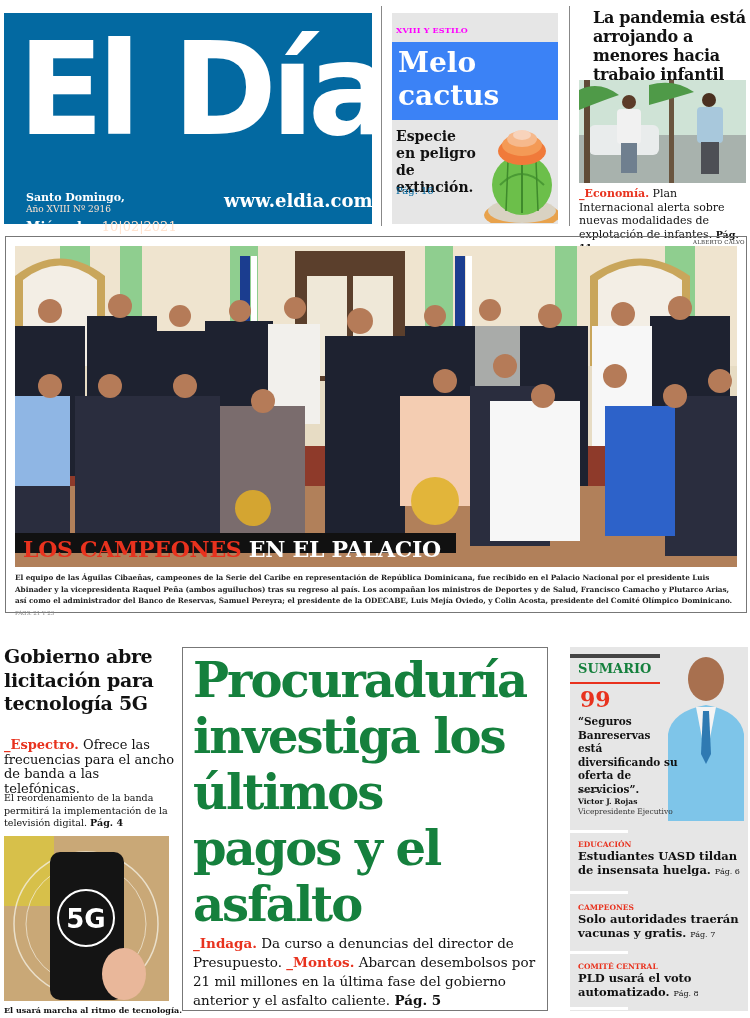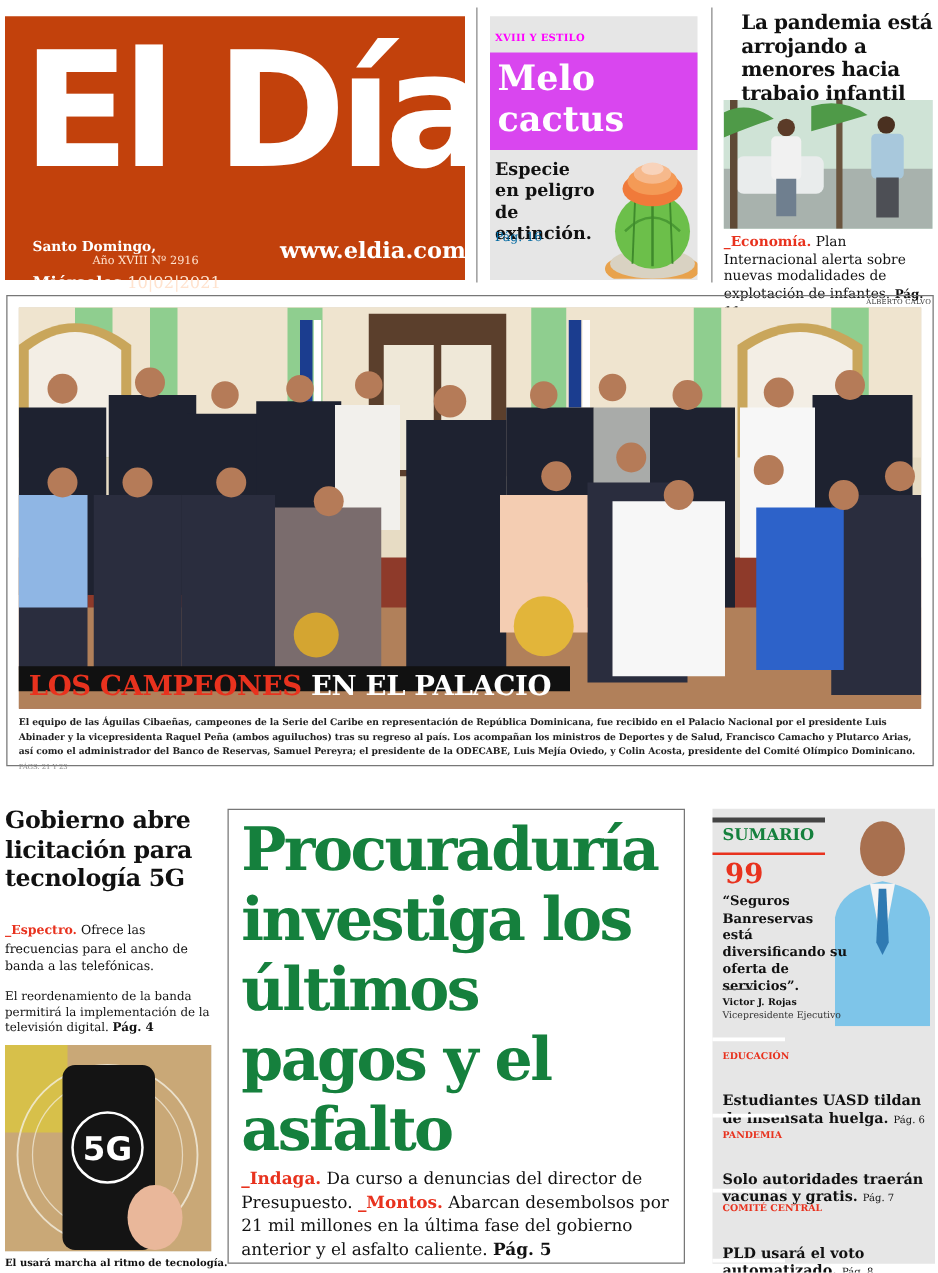--- a/index.html
+++ b/index.html
@@ -1,37 +1,37 @@
 <!DOCTYPE html>
 <html><head>
 <meta charset="utf-8">
 <style>
   * { box-sizing: border-box; margin: 0; padding: 0; }
   html, body { width: 750px; height: 1018px; background: #fff; overflow: hidden; }
   body { position: relative; font-family: "DejaVu Serif", serif; color: #111; }
   .abs { position: absolute; }
 
   
-  #masthead { left: 4px; top: 13px; width: 368px; height: 211px; background: #c2410c; }
+  #masthead { left: 4px; top: 13px; width: 368px; height: 211px; background: #0369a1; }
   #logo { left: 14px; top: 14px; width: 345px; height: 126px; color: #fff;
           font-family: "DejaVu Sans", sans-serif; font-weight: bold; font-size: 128px;
           line-height: 126px; letter-spacing: -6px; transform: scaleX(0.98); transform-origin: left top; white-space: nowrap; }
   #city { left: 22px; top: 178px; font-size: 11px; font-weight: bold; color: #fff; }
-  #issue { left: 22px; top: 191px; font-size: 9px; color: #ffe3cf; margin-left: 48px; }
+  #issue { left: 22px; top: 191px; font-size: 9px; color: #ffe3cf; }
   #date-row { left: 22px; top: 206px; font-size: 13px; color: #fff; }
   #date-row b { font-weight: bold; }
   #date-row span.d { color: #ffe3cf; }
   #site { left: 220px; top: 177px; font-size: 18px; font-weight: bold; color: #fff; }
 
   .vsep { background: #888; width: 1px; }
 
   
   #promo { left: 392px; top: 13px; width: 166px; height: 211px; background: #e6e6e6; }
   #promo-kicker { left: 4px; top: 12px; font-size: 8px; font-weight: bold; color: #ff00ff; letter-spacing: 0.2px; }
-  #promo-title-box { left: 0; top: 29px; width: 166px; height: 78px; background: #d946ef; }
+  #promo-title-box { left: 0; top: 29px; width: 166px; height: 78px; background: #3b82f6; }
   #promo-title { left: 6px; top: 4px; color: #fff; font-size: 28px; font-weight: bold; line-height: 33px; }
   #promo-text { left: 4px; top: 115px; width: 82px; font-size: 14px; font-weight: bold; line-height: 17px; color: #111; }
   #promo-page { left: 4px; top: 172px; font-size: 10px; color: #0369a1; }
   #cactus { left: 88px; top: 110px; width: 78px; height: 100px; }
 
   
   #tr-head { left: 579px; top: 8px; width: 170px; font-size: 16px; font-weight: bold; line-height: 19px; letter-spacing: -0.3px; margin-left: 14px; }
   #tr-photo { left: 579px; top: 80px; width: 167px; height: 103px; overflow: hidden; background: #b8d3c8; }
   #tr-text { left: 579px; top: 187px; width: 168px; font-size: 11px; line-height: 13.5px; }
   .kick-red { color: #e8321e; font-weight: bold; }
@@ -43,21 +43,21 @@
   #main-photo { left: 15px; top: 246px; width: 722px; height: 321px; overflow: hidden; background: #d9cdb3; }
   #photo-title-box { left: 15px; top: 533px; width: 441px; height: 20px; background: #111; }
   #photo-title { left: 8px; top: 2px; font-size: 22px; font-weight: bold; line-height: 28px; white-space: nowrap; letter-spacing: -0.3px; }
   #photo-title .red { color: #e8321e; }
   #photo-title .white { color: #fff; }
   #caption { left: 15px; top: 572px; width: 725px; font-size: 7.3px; font-weight: bold; line-height: 11.6px; color: #222; letter-spacing: -0.05px; }
   #caption .pgs { font-weight: normal; color: #888; font-size: 5.5px; }
 
   
   #g5-head { left: 4px; top: 645px; width: 172px; font-size: 19px; font-weight: bold; line-height: 23.5px; letter-spacing: -0.3px; }
-  #g5-lead { left: 4px; top: 738px; width: 172px; font-size: 10px; line-height: 14.5px; }
+  #g5-lead { left: 4px; top: 738px; width: 172px; font-size: 13px; line-height: 14.5px; }
   #g5-body { left: 4px; top: 792px; width: 172px; font-size: 9.5px; line-height: 12.5px; }
   #g5-body .pg { font-size: 9.5px; }
   #g5-photo { left: 4px; top: 836px; width: 165px; height: 165px; overflow: hidden; background: #b59463; }
   #g5-caption { left: 4px; top: 1005px; font-size: 8px; font-weight: bold; white-space: nowrap; }
 
   
   #lead-box { left: 182px; top: 647px; width: 366px; height: 364px; border: 1px solid #777; }
   #lead-head { left: 193px; top: 652px; width: 350px; font-size: 48px; font-weight: bold; line-height: 56px; letter-spacing: -2px; color: #15803d; }
   #lead-deck { left: 193px; top: 934px; width: 350px; font-size: 13.5px; line-height: 19px; color: #111; }
   #lead-deck .pg { font-size: 13.5px; }
@@ -69,21 +69,21 @@
   #sum-redline { left: 0; top: 35px; width: 178px; height: 2px; background: #e8321e; }
   #sum-quote-mark { left: 10px; top: 40px; font-size: 22px; font-weight: bold; color: #e8321e; line-height: 24px; }
   #sum-quote { left: 8px; top: 68px; width: 100px; font-size: 10.5px; font-weight: bold; line-height: 13.5px; }
   #sum-rule { left: 8px; top: 144px; width: 24px; height: 1px; background: #555; }
   #sum-name { left: 8px; top: 150px; font-size: 7.5px; font-weight: bold; }
   #sum-role { left: 8px; top: 160px; font-size: 7.5px; color: #333; }
   #sum-person { left: 90px; top: 2px; width: 88px; height: 172px; overflow: hidden; }
   .sum-divider { left: 0; width: 58px; height: 3px; background: #fff; }
   .sum-item { left: 8px; width: 168px; }
   .sum-kicker { font-size: 7.5px; font-weight: bold; color: #e8321e; }
-  .sum-text { font-size: 11.5px; font-weight: bold; line-height: 14px; margin-top: 24px; }
+  .sum-text { font-size: 11.5px; font-weight: bold; line-height: 14px; }
   .sum-text .p { font-weight: normal; font-size: 8px; }
 </style>
 </head>
 <body>
 
 <div class="abs" id="masthead">
   <div class="abs" id="logo">El Día</div>
   <div class="abs" id="city">Santo Domingo,</div>
   <div class="abs" id="issue">Año XVIII Nº 2916</div>
   <div class="abs" id="date-row">
@@ -279,21 +279,21 @@
   <div class="abs" id="sum-name">Victor J. Rojas</div>
   <div class="abs" id="sum-role">Vicepresidente Ejecutivo</div>
 
   <div class="abs sum-divider" style="top:183px;"></div>
   <div class="abs sum-item" style="top:193px;">
     <div class="sum-kicker">EDUCACIÓN</div>
     <div class="sum-text"><span>Estudiantes UASD tildan de insensata huelga.</span> <span class="p">Pág. 6</span></div>
   </div>
   <div class="abs sum-divider" style="top:244px;"></div>
   <div class="abs sum-item" style="top:256px;">
-    <div class="sum-kicker">PANDEMIA</div>
+    <div class="sum-kicker">CAMPEONES</div>
     <div class="sum-text"><span>Solo autoridades traerán vacunas y gratis.</span> <span class="p">Pág. 7</span></div>
   </div>
   <div class="abs sum-divider" style="top:304px;"></div>
   <div class="abs sum-item" style="top:315px;">
     <div class="sum-kicker">COMITÉ CENTRAL</div>
     <div class="sum-text"><span>PLD usará el voto automatizado.</span> <span class="p">Pág. 8</span></div>
   </div>
   <div class="abs sum-divider" style="top:360px;"></div>
 </div>
 

